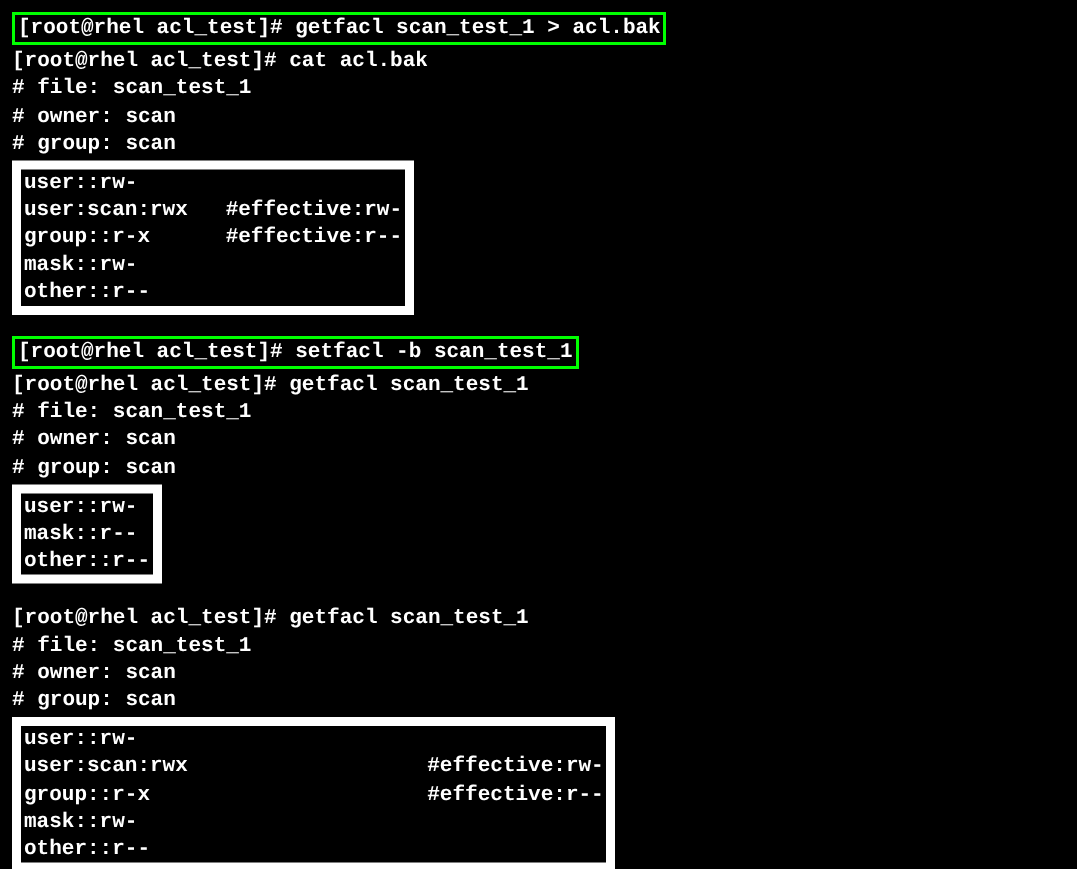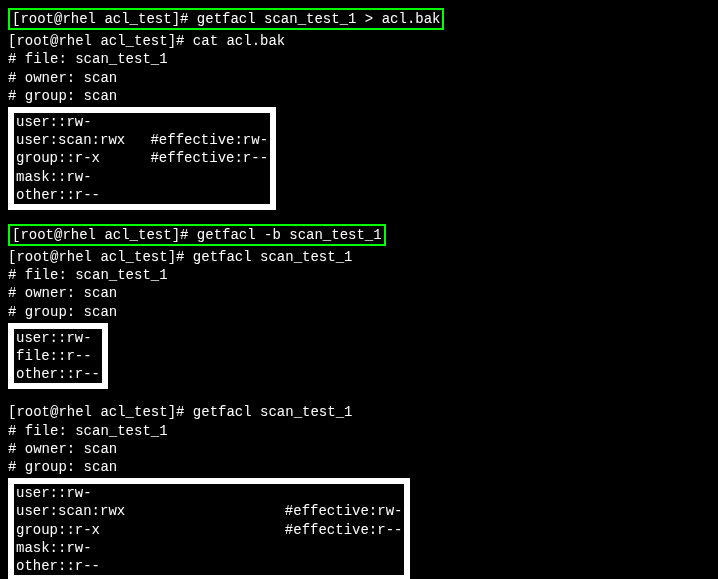--- a/index.html
+++ b/index.html
@@ -7,20 +7,21 @@
       color: #fff;
       font-family: 'Courier New', monospace;
       font-size: 14px;
       padding: 8px;
       margin: 0;
       width: 718px;
       line-height: 1.3;
     }
     .line {
       white-space: pre;
+      font-weight: bold;
     }
     .box-green {
       border: 2px solid #00ff00;
       display: inline-block;
       padding: 0 2px;
       margin-bottom: 2px;
     }
     .box-red {
       border: 6px solid #ffffff;
       display: inline-block;
@@ -47,29 +48,29 @@
     <div class="line">user::rw-</div>
     <div class="line">user:scan:rwx   #effective:rw-</div>
     <div class="line">group::r-x      #effective:r--</div>
     <div class="line">mask::rw-</div>
     <div class="line">other::r--</div>
   </div>
 </div>
 
 <div class="block">
   <div class="box-green">
-    <span class="line"><span>[root@rhel acl_test]# </span><span>getfacl -b scan_test_1</span></span>
+    <span class="line"><span>[root@rhel acl_test]# </span><span>setfacl -b scan_test_1</span></span>
   </div>
   <div class="line"><span>[root@rhel acl_test]# </span><span>getfacl scan_test_1</span></div>
   <div class="line"># file: scan_test_1</div>
   <div class="line"># owner: scan</div>
   <div class="line"># group: scan</div>
   <div class="box-red">
     <div class="line">user::rw-</div>
-    <div class="line">file::r--</div>
+    <div class="line">mask::r--</div>
     <div class="line">other::r--</div>
   </div>
 </div>
 
 <div class="block">
   <div class="line"><span>[root@rhel acl_test]# </span><span>getfacl scan_test_1</span></div>
   <div class="line"># file: scan_test_1</div>
   <div class="line"># owner: scan</div>
   <div class="line"># group: scan</div>
   <div class="box-red">

